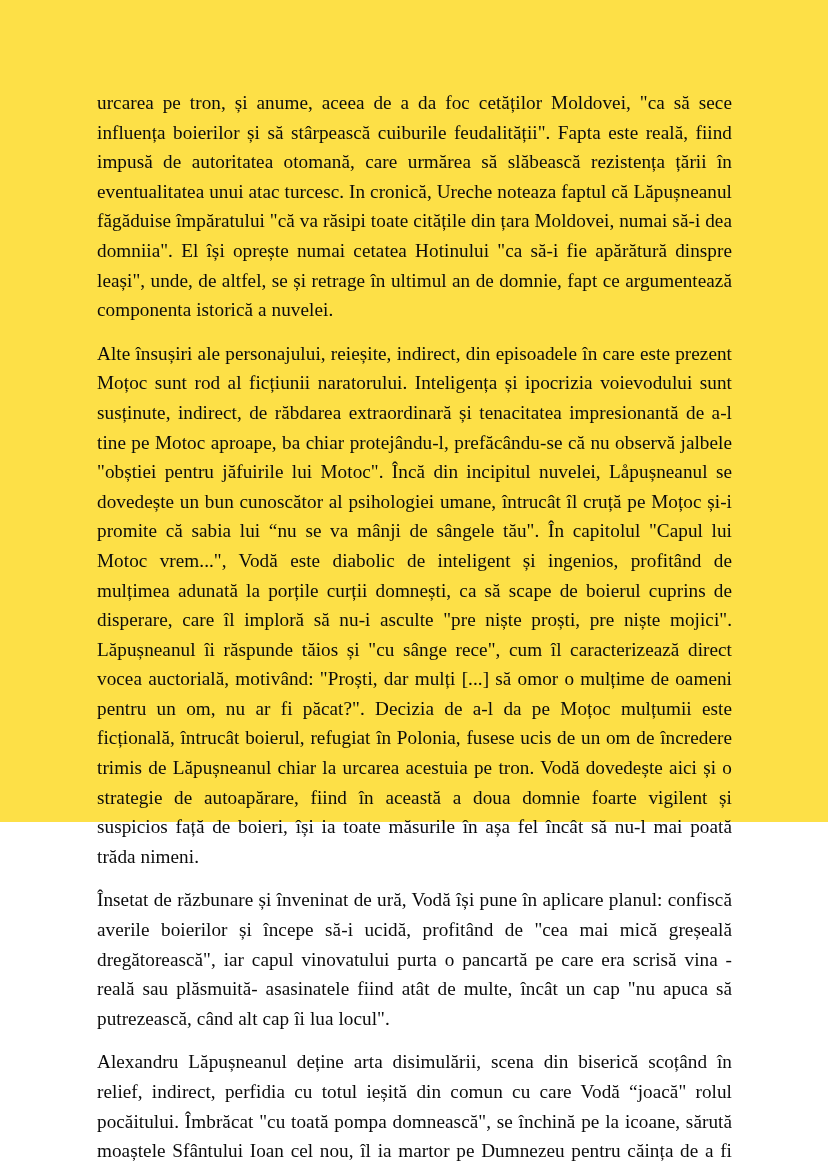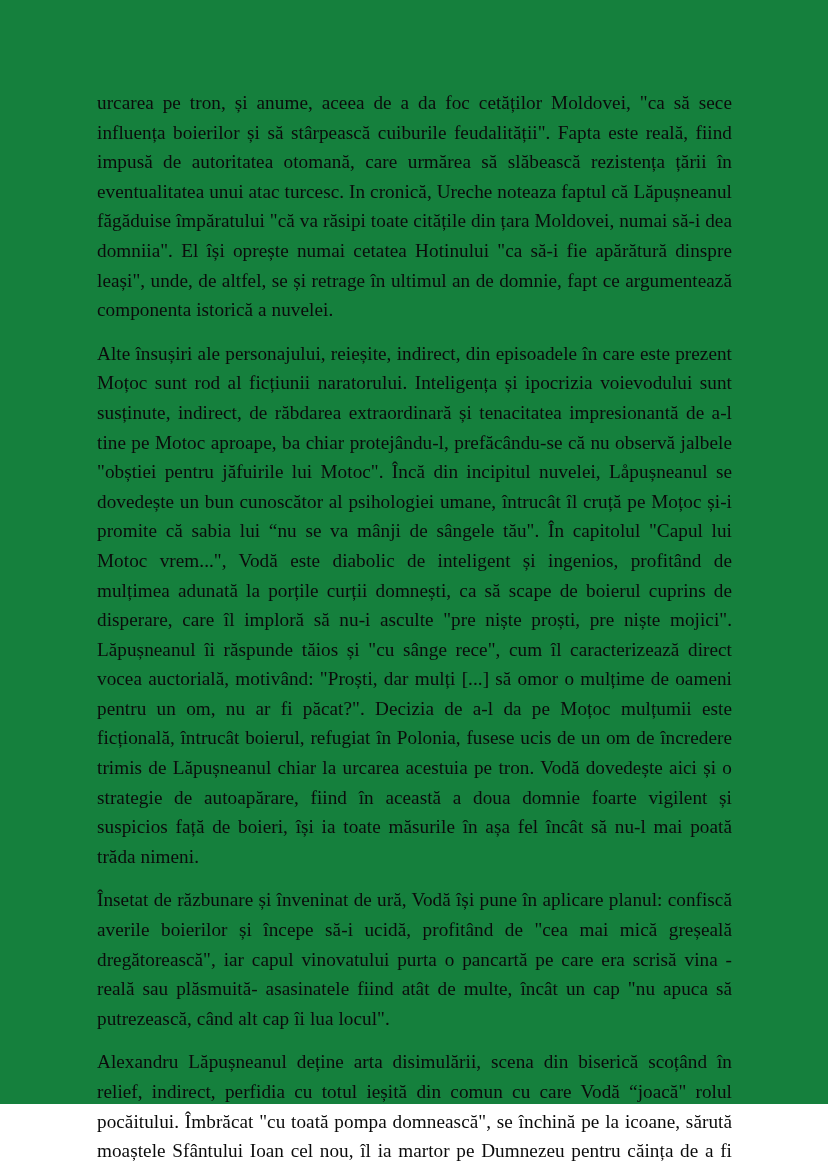--- a/index.html
+++ b/index.html
@@ -12,22 +12,22 @@
     width: 828px;
     height: 1170px;
     overflow: hidden;
     font-family: "Liberation Serif", "DejaVu Serif", serif;
     color: #000000;
   }
 
   .page {
     position: relative;
     width: 828px;
-    height: 1104px;
-    background: #15803d;
+    height: 822px;
+    background: #fde047;
     box-sizing: border-box;
   }
 
   .text-column {
     position: absolute;
     left: 97px;
     top: 88px;
     width: 635px;
   }
 

